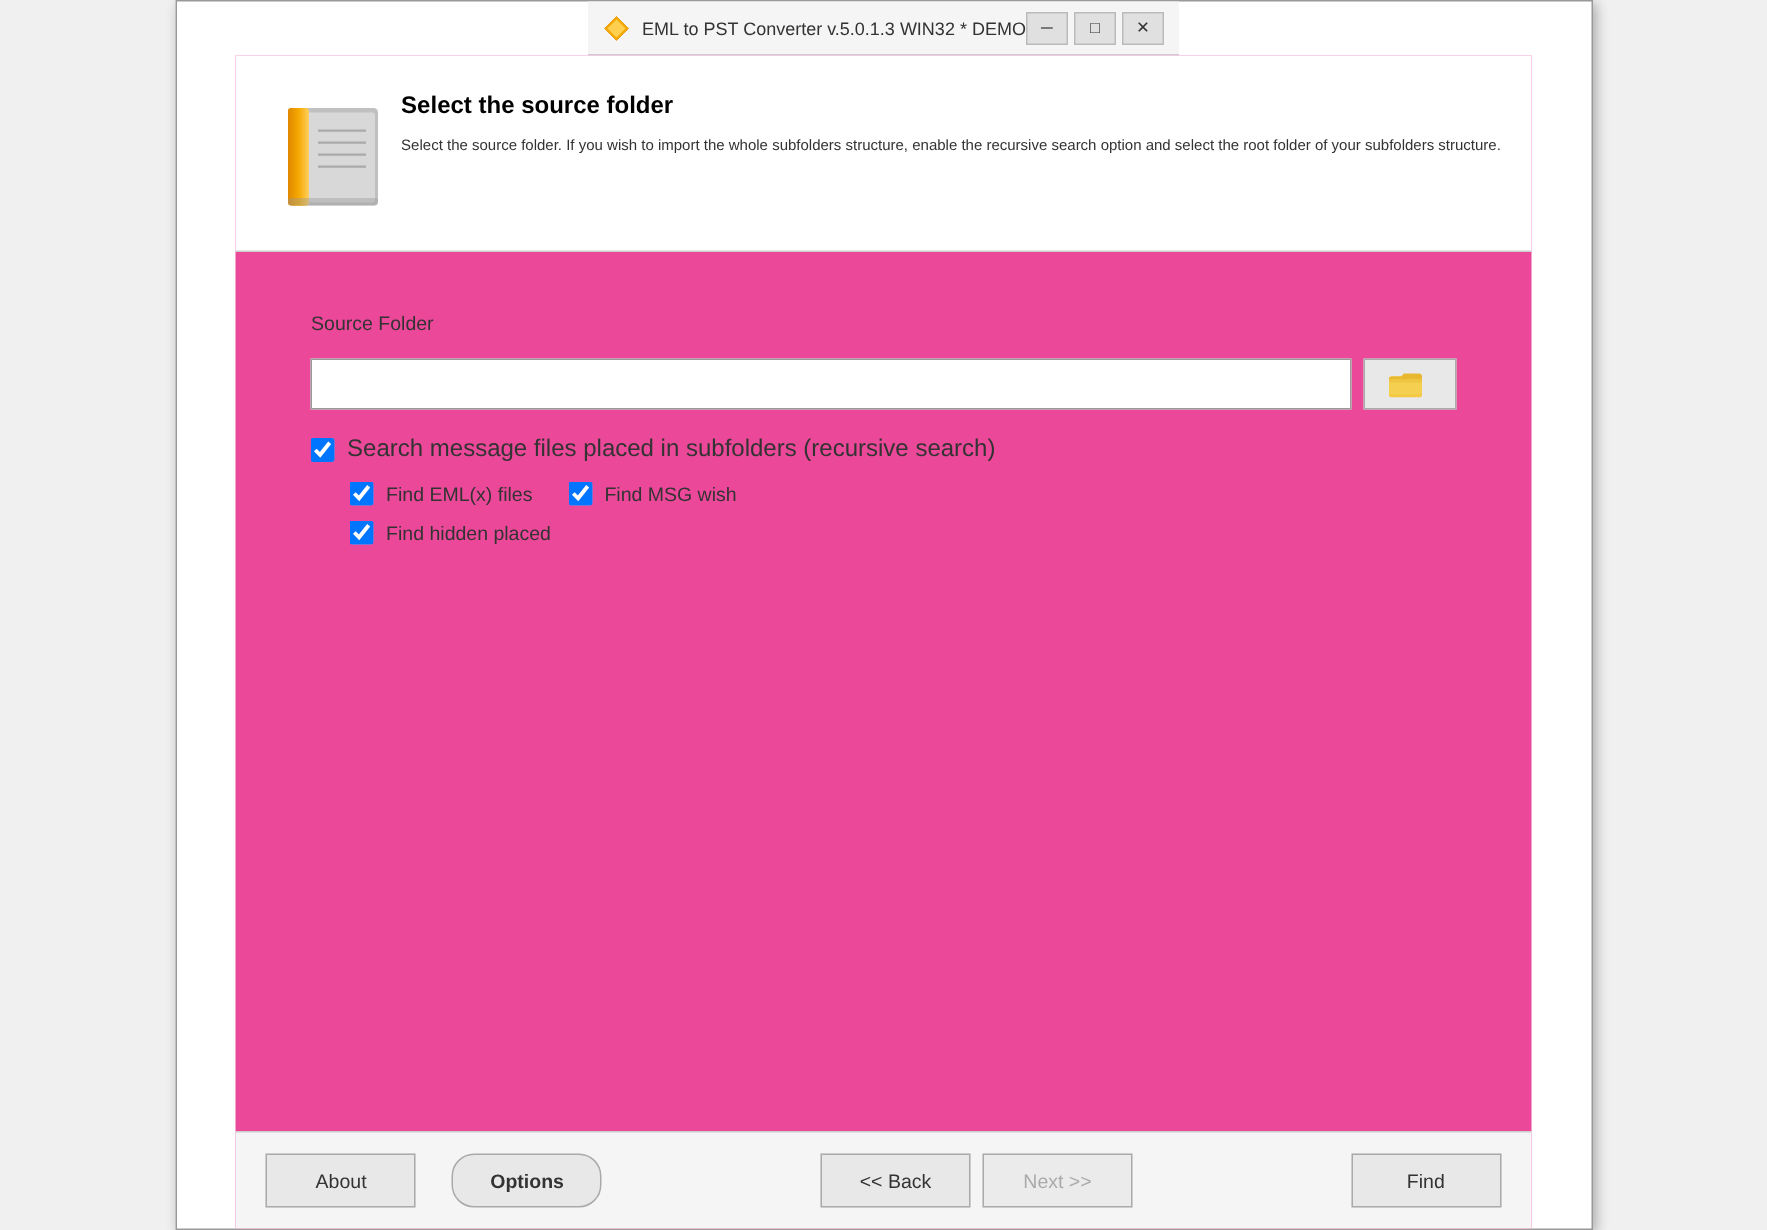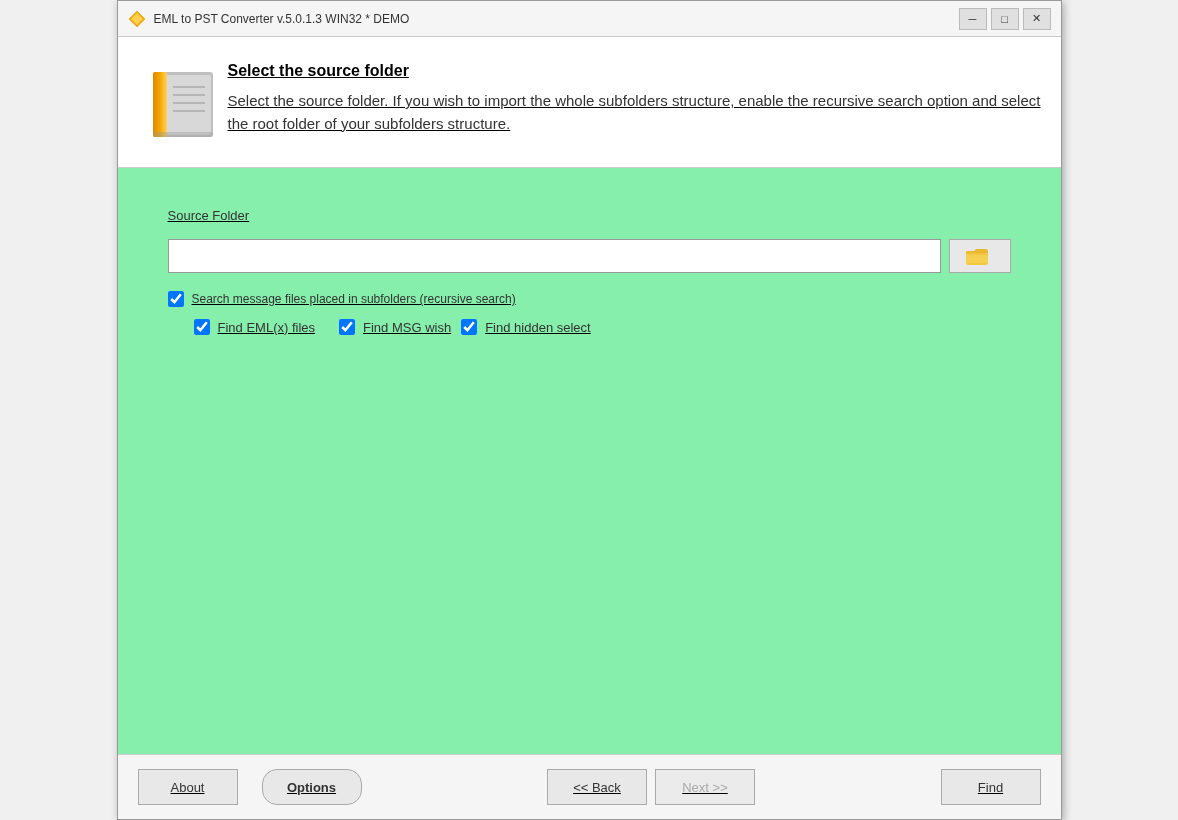--- a/index.html
+++ b/index.html
@@ -21,20 +21,21 @@
     }
 
     .window {
       width: 945px;
       height: 820px;
       background: #ffffff;
       border: 1px solid #999;
       display: flex;
       flex-direction: column;
       box-shadow: 2px 2px 8px rgba(0,0,0,0.3);
+      align-items: center;
     }
 
     
     .title-bar {
       height: 36px;
       background: #f5f5f5;
       border-bottom: 1px solid #ccc;
       display: flex;
       align-items: center;
       padding: 0 10px;
@@ -74,22 +75,21 @@
       justify-content: center;
       font-size: 11px;
       color: #333;
     }
 
     
     .content {
       flex: 1;
       display: flex;
       flex-direction: column;
-      background: #86efac;
-      text-decoration: underline;
+      background: #ec4899;
     }
 
     
     .header-section {
       display: flex;
       align-items: flex-start;
       padding: 20px 20px 20px 20px;
       border-bottom: 1px solid #ccc;
       background: #ffffff;
     }
@@ -100,21 +100,21 @@
     }
 
     .header-title {
       font-size: 16px;
       font-weight: bold;
       color: #000;
       margin-bottom: 10px;
     }
 
     .header-description {
-      font-size: 15px;
+      font-size: 10px;
       color: #333;
       line-height: 1.5;
     }
 
     
     .form-area {
       flex: 1;
       padding: 40px 50px 20px 50px;
       display: flex;
       flex-direction: column;
@@ -164,29 +164,29 @@
       margin-bottom: 12px;
     }
 
     .checkbox-row input[type="checkbox"] {
       width: 16px;
       height: 16px;
       cursor: pointer;
     }
 
     .checkbox-row label {
-      font-size: 12px;
+      font-size: 16px;
       color: #333;
       cursor: pointer;
     }
 
     .sub-checkboxes {
       margin-left: 26px;
       display: flex;
-      flex-direction: row;
+      flex-direction: column;
       gap: 10px;
     }
 
     .sub-checkbox-row {
       display: flex;
       align-items: center;
       gap: 24px;
     }
 
     .sub-checkbox-item {
@@ -353,21 +353,21 @@
             <label for="findEml">Find EML(x) files</label>
           </div>
           <div class="sub-checkbox-item">
             <input type="checkbox" id="findMsg" checked="" style="">
             <label for="findMsg">Find MSG wish</label>
           </div>
         </div>
         <div class="sub-checkbox-row">
           <div class="sub-checkbox-item">
             <input type="checkbox" id="findHidden" checked="" style="">
-            <label for="findHidden">Find hidden select</label>
+            <label for="findHidden">Find hidden placed</label>
           </div>
         </div>
       </div>
 
     </div>
 
     <div class="footer">
       <div class="footer-left">
         <button class="footer-btn">About</button>
         <button class="footer-btn bold">Options</button>

